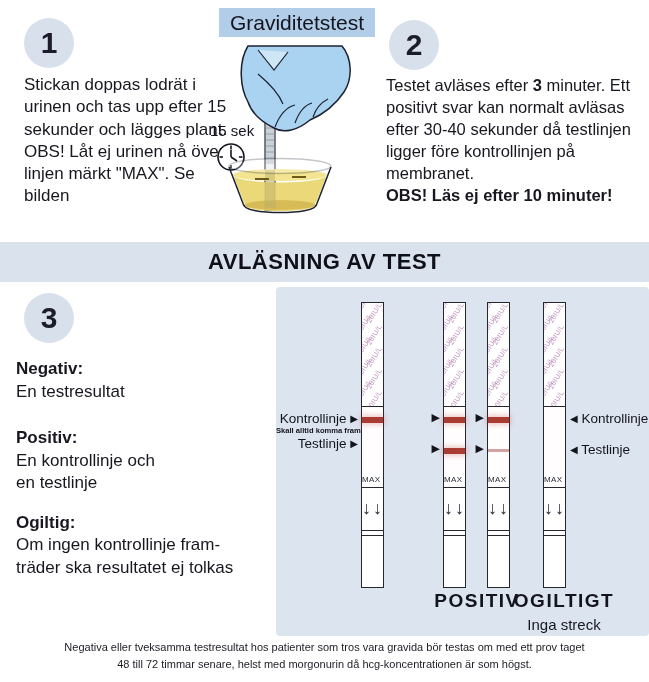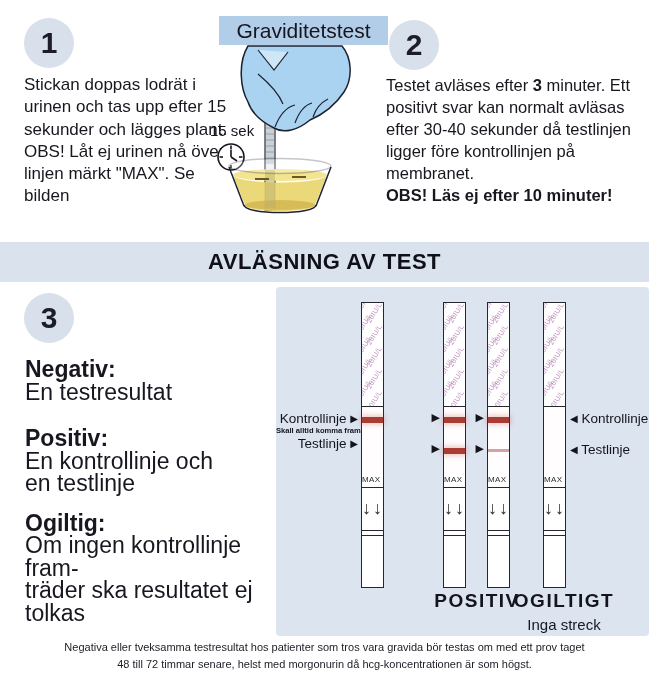--- a/index.html
+++ b/index.html
@@ -8,40 +8,40 @@
 
   
   .circle{position:absolute;width:50px;height:50px;border-radius:50%;
           background:#d8e0ec;text-align:center;line-height:50px;
           font-size:30px;font-weight:bold;color:#1c1c2b;}
   #circle1{left:24px;top:18px;}
   #circle2{left:389px;top:20px;}
   #circle3{left:24px;top:293px;}
 
   
-  #title-box{position:absolute;left:219px;top:16px;width:169px;height:29px;
+  #title-box{position:absolute;left:219px;top:8px;width:156px;height:29px;
              background:#b1cde8;text-align:center;line-height:29px;
              font-size:21px;color:#15151f;}
 
   
   #step1-text{position:absolute;left:24px;top:74px;width:208px;
               font-size:17px;line-height:22.3px;}
   #step2-text{position:absolute;left:386px;top:74px;width:262px;
               font-size:16.5px;line-height:22px;}
   #step2-text b{font-weight:bold;}
   #step2-text .obs{display:block;font-weight:bold;}
 
   
   #band{position:absolute;left:0;top:242px;width:649px;height:40px;
         background:#dae2ee;text-align:center;line-height:40px;
         font-size:22px;font-weight:bold;letter-spacing:.5px;color:#101018;}
 
   
-  #results{position:absolute;left:25px;top:358px;width:245px;
-           font-size:23px;line-height:22.5px;}
+  #results{position:absolute;left:16px;top:358px;width:245px;
+           font-size:17px;line-height:22.5px;}
   #results .rsec1{margin-bottom:24px;}
   #results .rsec2{margin-bottom:17px;}
   #results .rtitle{font-weight:bold;}
 
   
   #panel{position:absolute;left:276px;top:287px;width:373px;height:349px;
          background:#dce4f0;border-radius:4px;}
   .strip{position:absolute;top:15px;width:23px;height:286px;background:#fff;
          border:1.3px solid #26262f;box-sizing:border-box;
          display:flex;flex-direction:column;}

